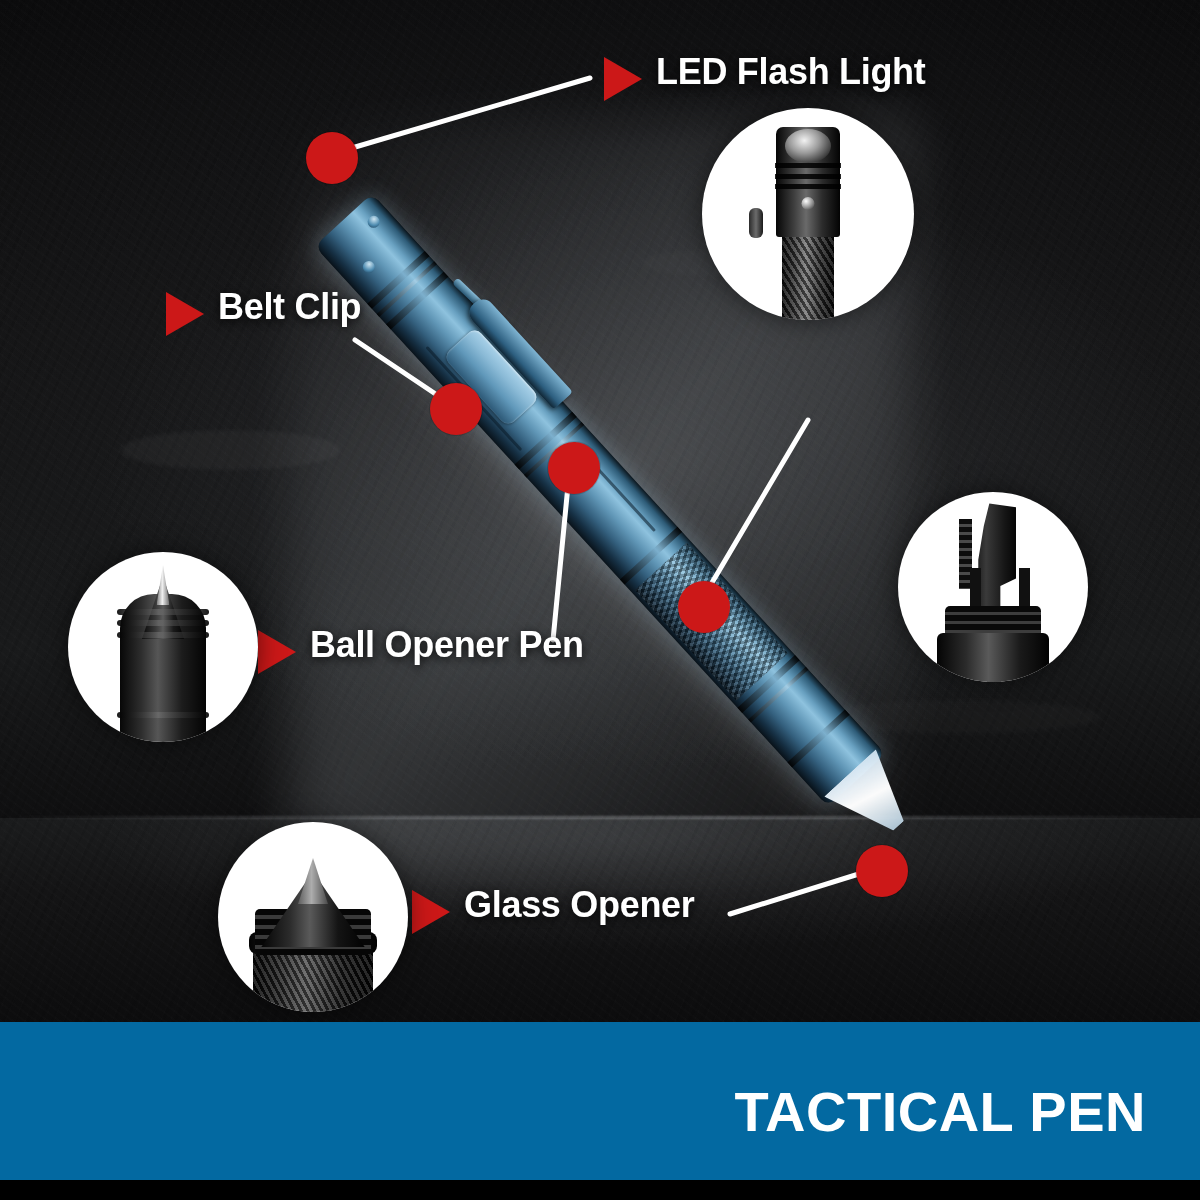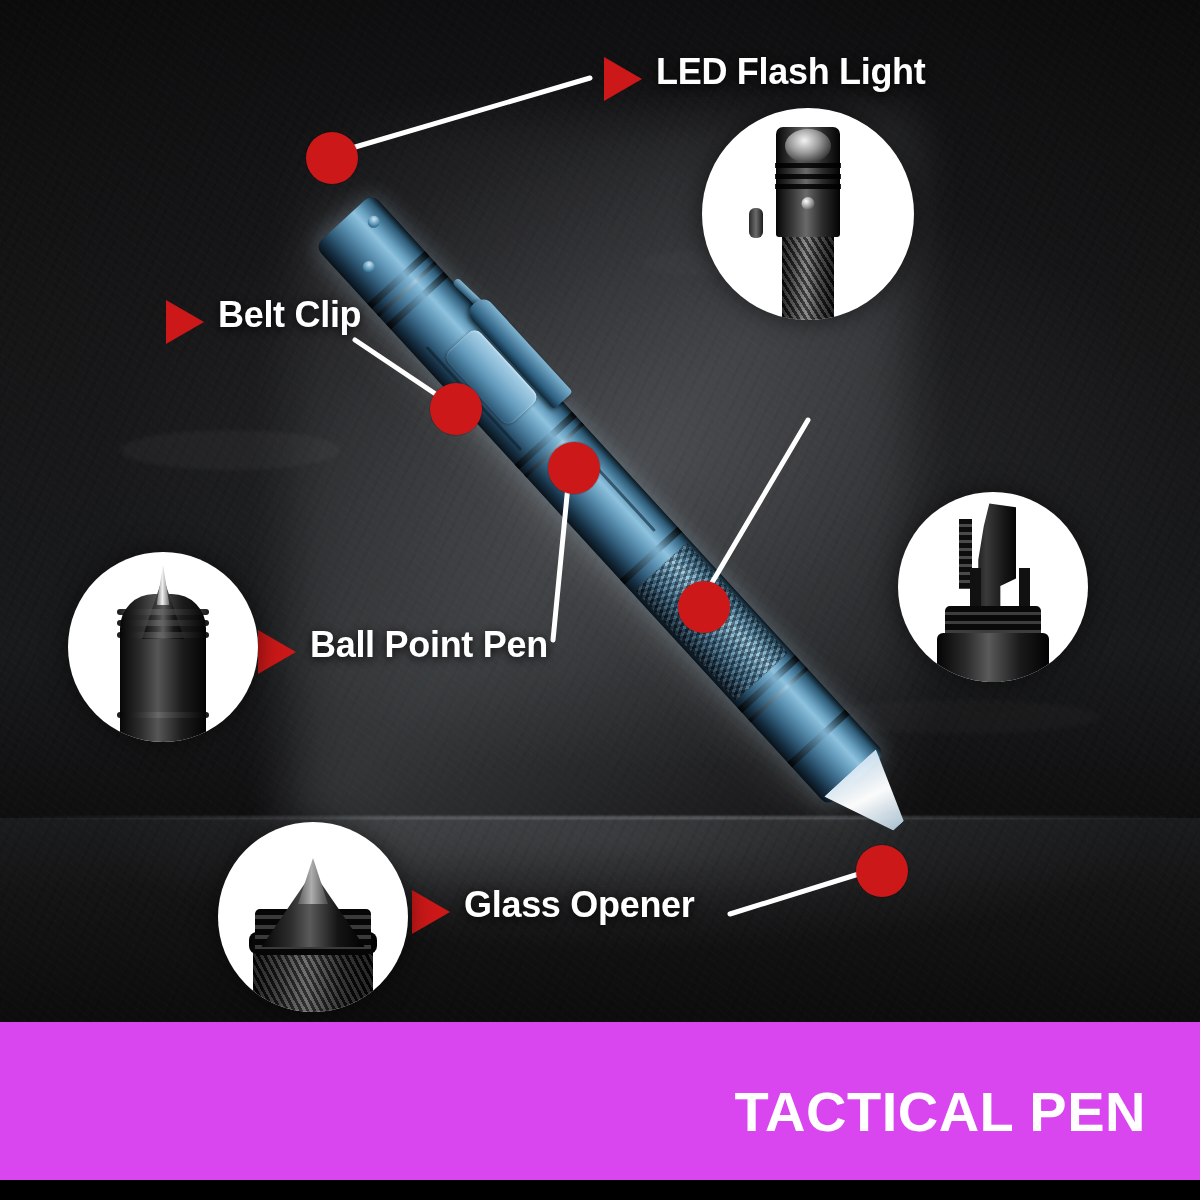--- a/index.html
+++ b/index.html
@@ -142,21 +142,21 @@
   .gb-thread{position:absolute;left:50%;top:46%;width:116px;height:46px;transform:translateX(-50%);border-radius:5px;
     background:repeating-linear-gradient(180deg,#060606 0 6px,#3a3a3a 6px 10px);}
   .gb-collar{position:absolute;left:50%;top:58%;width:128px;height:22px;transform:translateX(-50%);border-radius:8px;
     background:linear-gradient(90deg,#030303,#2f2f2f 30%,#636363 48%,#151515 75%,#020202);}
   .gb-barrel{position:absolute;left:50%;top:64%;width:120px;height:120px;transform:translateX(-50%);border-radius:5px;
     background:linear-gradient(90deg,#030303,#272727 22%,#595959 44%,#161616 74%,#020202);
     background-image:repeating-linear-gradient(62deg,rgba(0,0,0,.45) 0 3px,rgba(255,255,255,.14) 3px 6px),
       linear-gradient(90deg,#030303,#272727 22%,#595959 44%,#161616 74%,#020202);}
 
   
-  #footer{position:absolute;left:0;top:1022px;width:1200px;height:178px;background:#d946ef;}
+  #footer{position:absolute;left:0;top:1022px;width:1200px;height:178px;background:#0369a1;}
   #footer-title{position:absolute;right:54px;top:50%;transform:translateY(-50%);
     color:#fff;font-weight:bold;font-size:56px;letter-spacing:.5px;}
 </style>
 </head>
 <body>
 
 <div id="stage">
 
   <div class="bg-wall"></div>
   <div class="bg-floor"></div>
@@ -206,29 +206,29 @@
   <div class="dot" style="left:430px;top:383px;"></div>
   <div class="dot" style="left:548px;top:442px;"></div>
   <div class="dot" style="left:678px;top:581px;"></div>
   <div class="dot" style="left:856px;top:845px;"></div>
 
   <div class="label" style="left:604px;top:52px;">
     <div class="tri"></div>
     <div class="ltext">LED Flash Light</div>
   </div>
 
-  <div class="label" style="left:140px;top:295px;padding-left:26px;">
+  <div class="label" style="left:140px;top:287px;padding-left:26px;">
     <div class="tri"></div>
     <div class="ltext">Belt Clip</div>
   </div>
 
 
   <div class="label" style="left:258px;top:625px;">
     <div class="tri"></div>
-    <div class="ltext">Ball Point Pen</div>
+    <div class="ltext">Ball Opener Pen</div>
   </div>
 
   <div class="label" style="left:412px;top:885px;">
     <div class="tri"></div>
     <div class="ltext">Glass Opener</div>
   </div>
 
   <div class="inset" style="left:702px;top:108px;width:212px;height:212px;">
     <div class="ins-inner">
       <div class="fl-barrel"></div>

